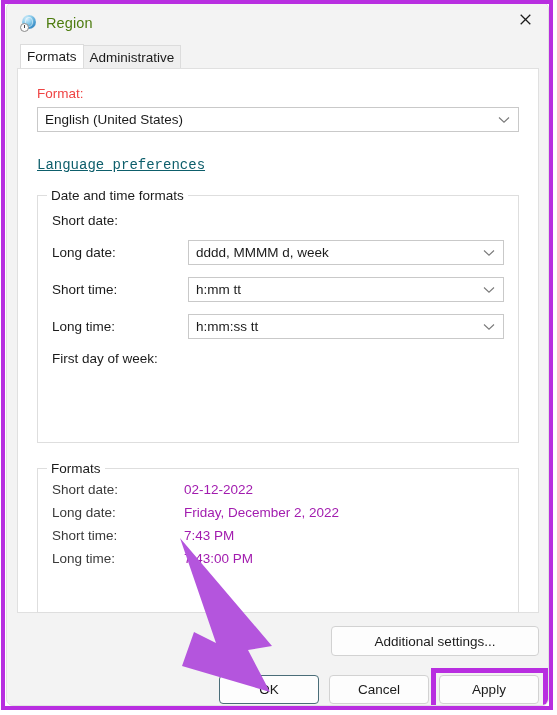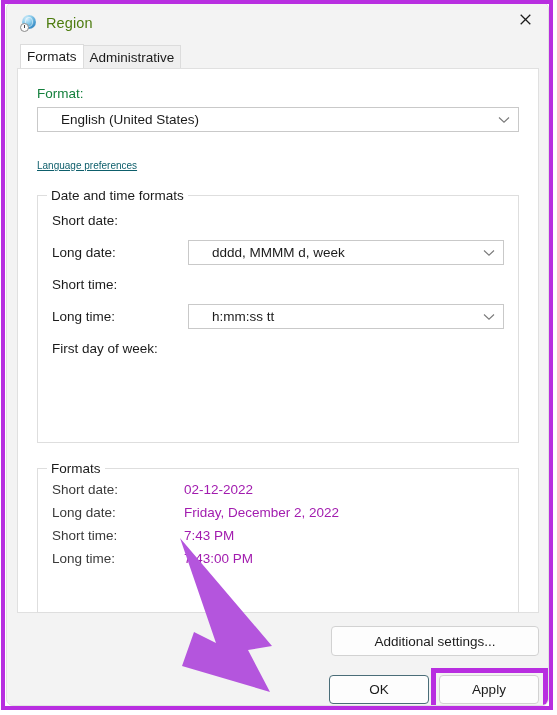--- a/index.html
+++ b/index.html
@@ -151,51 +151,52 @@
     height: 545px;
     background: #ffffff;
     border: 1px solid #e0e0e0;
     box-sizing: border-box;
   }
 
   .pad { padding: 17px 19px 0 19px; }
 
   .field-label {
     font-size: 13.5px;
-    color: #15803d;
+    color: #ef4444;
     margin-bottom: 6px;
   }
 
   
   .combo {
     position: relative;
     height: 25px;
     background: #ffffff;
     border: 1px solid #c9c9c9;
     box-sizing: border-box;
     display: flex;
     align-items: center;
-    padding-left: 23px;
+    padding-left: 7px;
     font-size: 13.5px;
     color: #1b1b1b;
   }
   .combo .chev {
     position: absolute;
     right: 8px;
     top: 50%;
     transform: translateY(-50%);
     line-height: 0;
   }
   .combo .chev svg { display: block; }
 
   .linkrow { margin-top: 23px; }
   a.link {
-    font-size: 10px;
+    font-size: 14px;
     color: #0d5e6b;
     text-decoration: underline;
+    font-family: Liberation Mono, monospace;
   }
 
   
   .group {
     position: relative;
     border: 1px solid #dedede;
     box-sizing: border-box;
   }
   .group > .legend {
     position: absolute;
@@ -364,20 +365,28 @@
                 <span class="chev">
                   <svg width="12" height="8" viewBox="0 0 12 8">
                       <path d="M1 1.5 L6 6.2 L11 1.5" stroke="#7a7a7a" stroke-width="1.1" fill="none"></path>
                     </svg>
                 </span>
               </span>
             </div>
 
             <div class="frow">
               <span class="lbl">Short time:</span>
+              <span class="combo">
+                <span>h:mm tt</span>
+                <span class="chev">
+                  <svg width="12" height="8" viewBox="0 0 12 8">
+                      <path d="M1 1.5 L6 6.2 L11 1.5" stroke="#7a7a7a" stroke-width="1.1" fill="none"></path>
+                    </svg>
+                </span>
+              </span>
             </div>
 
             <div class="frow">
               <span class="lbl">Long time:</span>
               <span class="combo">
                 <span>h:mm:ss tt</span>
                 <span class="chev">
                   <svg width="12" height="8" viewBox="0 0 12 8">
                       <path d="M1 1.5 L6 6.2 L11 1.5" stroke="#7a7a7a" stroke-width="1.1" fill="none"></path>
                     </svg>
@@ -422,20 +431,23 @@
     <div class="addl-wrap">
       <div class="btn">
         <span>Additional settings...</span>
       </div>
     </div>
 
     <div class="footer">
       <div class="btn default">
         <span>OK</span>
       </div>
+      <div class="btn">
+        <span>Cancel</span>
+      </div>
       <div class="apply-wrap">
         <div class="btn">
           <span>Apply</span>
         </div>
         <div class="apply-highlight"></div>
       </div>
     </div>
 
   </div>
 

